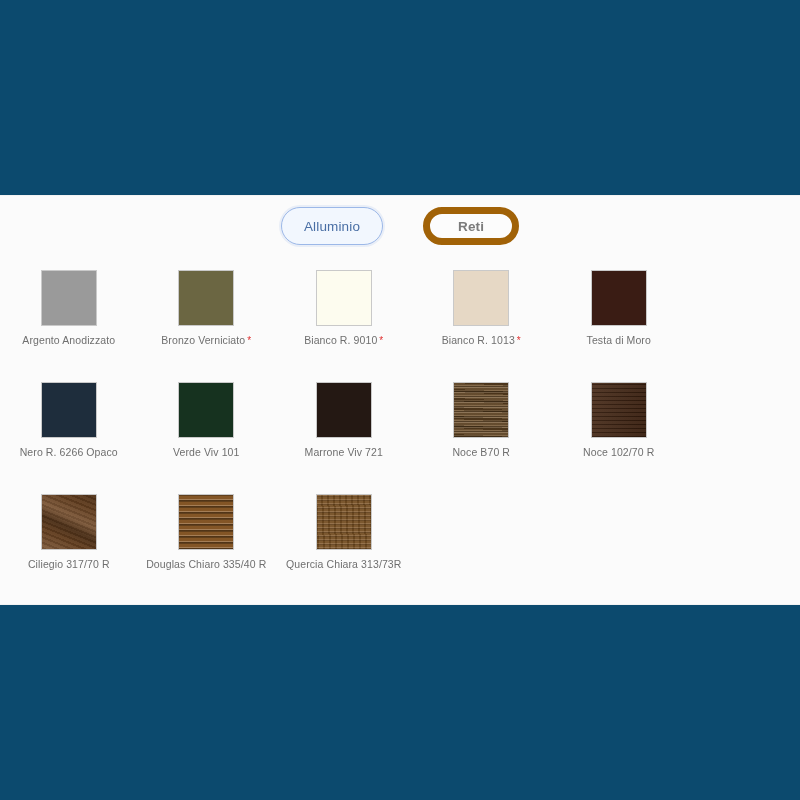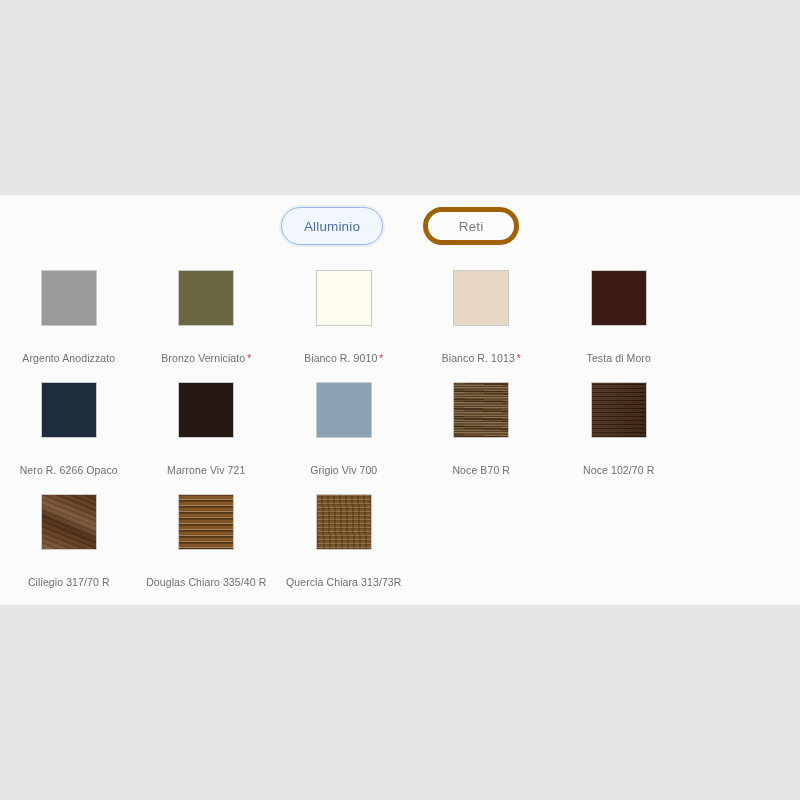--- a/index.html
+++ b/index.html
@@ -9,21 +9,21 @@
     height: 800px;
     background: #ffffff;
     font-family: "Liberation Sans", sans-serif;
     overflow: hidden;
   }
 
   .page {
     position: relative;
     width: 800px;
     height: 800px;
-    background: #e5e5e5;
+    background: #0c4a6e;
   }
 
   
   .panel {
     position: absolute;
     left: 0;
     top: 195px;
     width: 800px;
     height: 410px;
     background: #fbfbfb;
@@ -56,23 +56,24 @@
   }
 
   .tab--active {
     border: 1px solid #9cb8e8;
     background: #f2f7fe;
     color: #4a6fa5;
     box-shadow: 0 0 0 2px rgba(156,184,232,.18);
   }
 
   .tab--idle {
-    border: 5px solid #a16207;
+    border: 7px solid #a16207;
     background: #fcfcfc;
     color: #7b7b7b;
+    font-weight: bold;
   }
 
   
   .grid {
     position: absolute;
     left: 0;
     top: 74px;
     width: 800px;
     display: flex;
     flex-wrap: wrap;
@@ -90,21 +91,21 @@
   .swatch {
     width: 56px;
     height: 56px;
     border: 1px solid #c9c9c9;
     position: relative;
     overflow: hidden;
     background-repeat: repeat;
   }
 
   .cell-label {
-    margin-top: 26px;
+    margin-top: 8px;
     font-size: 10.5px;
     color: #6f6f6f;
     letter-spacing: .1px;
     text-align: left;
     line-height: 1.2;
     white-space: nowrap;
   }
 
   .star {
     color: #e03030;
@@ -230,28 +231,28 @@
         </div>
         <div class="cell">
           <div class="swatch tex-none" style="background: rgb(58, 28, 20);"></div>
           <div class="cell-label">Testa di Moro</div>
         </div>
         <div class="cell">
           <div class="swatch tex-none" style="background: rgb(30, 45, 60);"></div>
           <div class="cell-label">Nero R. 6266 Opaco</div>
         </div>
         <div class="cell">
+          <div class="swatch tex-none" style="background: rgb(22, 50, 31);"></div>
+          <div class="cell-label">Verde Viv 101</div>
+        </div>
+        <div class="cell">
           <div class="swatch tex-none" style="background: rgb(36, 24, 19);"></div>
           <div class="cell-label">Marrone Viv 721</div>
         </div>
         <div class="cell">
-          <div class="swatch tex-none" style="background: rgb(139, 163, 176);"></div>
-          <div class="cell-label">Grigio Viv 700</div>
-        </div>
-        <div class="cell">
           <div class="swatch tex-grain-coarse" style="background: rgb(106, 75, 38);"></div>
           <div class="cell-label">Noce B70 R</div>
         </div>
         <div class="cell">
           <div class="swatch tex-grain-soft" style="background: rgb(64, 34, 15);"></div>
           <div class="cell-label">Noce 102/70 R</div>
         </div>
         <div class="cell">
           <div class="swatch tex-diag" style="background: rgb(110, 69, 34);"></div>
           <div class="cell-label">Ciliegio 317/70 R</div>

